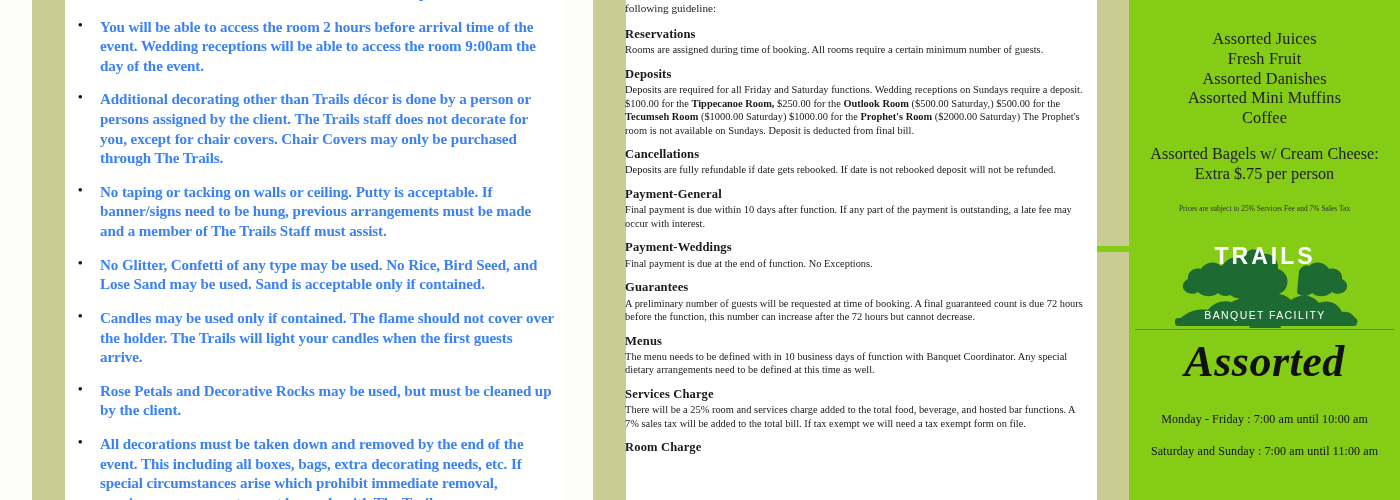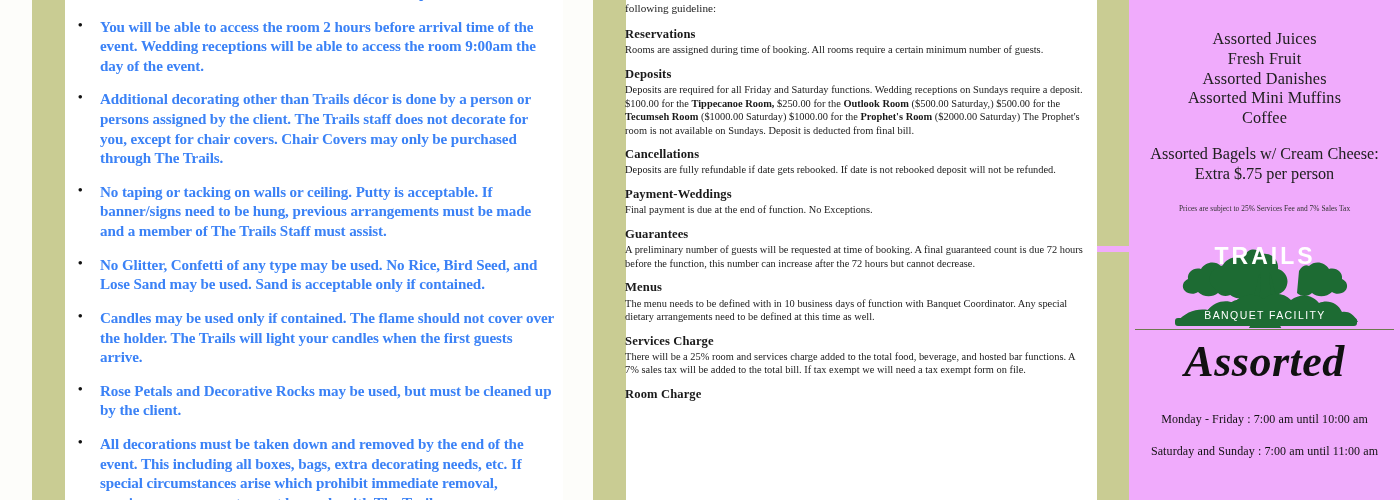--- a/index.html
+++ b/index.html
@@ -110,21 +110,21 @@
   .policy-p {
     font-size: 10.4px;
     line-height: 1.30;
     margin: 0;
   }
   .policy-p b { font-weight: bold; }
 
   
   #col-menu {
     width: 312px;
-    background: #f0abfc;
+    background: #84cc16;
   }
   #col-menu .khaki-top {
     position: absolute;
     left: 0; top: 0;
     width: 32px; height: 246px;
     background: #c9cc93;
   }
   #col-menu .khaki-bot {
     position: absolute;
     left: 0; top: 252px;
@@ -248,20 +248,24 @@
       <div class="policy-block">
         <div class="policy-h">Deposits</div>
         <div class="policy-p">Deposits are required for all Friday and Saturday functions. Wedding receptions on Sundays require a deposit. $100.00 for the <b>Tippecanoe Room,</b> $250.00 for the <b>Outlook Room</b> ($500.00 Saturday,) $500.00 for the <b>Tecumseh Room</b> ($1000.00 Saturday) $1000.00 for the <b>Prophet's Room</b> ($2000.00 Saturday) The Prophet's room is not available on Sundays. Deposit is deducted from final bill.</div>
       </div>
 
       <div class="policy-block">
         <div class="policy-h">Cancellations</div>
         <div class="policy-p">Deposits are fully refundable if date gets rebooked. If date is not rebooked deposit will not be refunded.</div>
       </div>
 
+      <div class="policy-block">
+        <div class="policy-h">Payment-General</div>
+        <div class="policy-p">Final payment is due within 10 days after function. If any part of the payment is outstanding, a late fee may occur with interest.</div>
+      </div>
 
       <div class="policy-block">
         <div class="policy-h">Payment-Weddings</div>
         <div class="policy-p">Final payment is due at the end of function. No Exceptions.</div>
       </div>
 
       <div class="policy-block">
         <div class="policy-h">Guarantees</div>
         <div class="policy-p">A preliminary number of guests will be requested at time of booking. A final guaranteed count is due 72 hours before the function, this number can increase after the 72 hours but cannot decrease.</div>
       </div>

